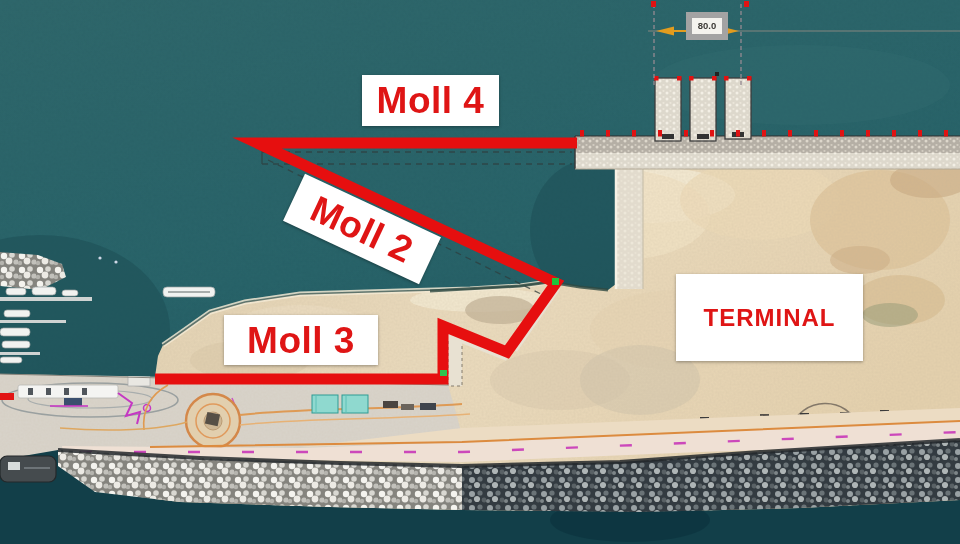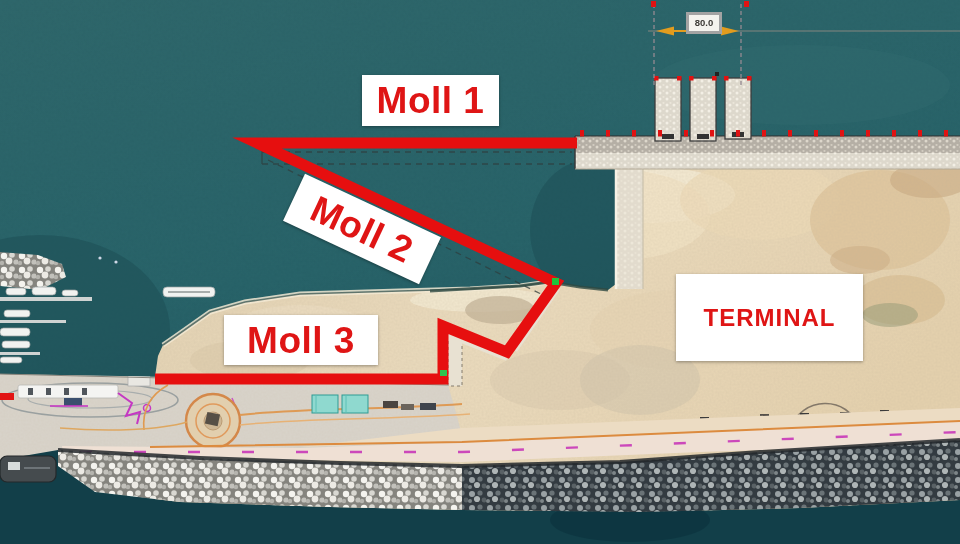--- a/index.html
+++ b/index.html
@@ -11,21 +11,21 @@
      color:var(--label-text-red,#df1515);font-weight:bold;
      display:flex;align-items:center;justify-content:center;
      box-shadow:0 1px 3px rgba(0,0,0,.35);letter-spacing:.5px;line-height:1;}
   .lbl-moll{font-size:37px;}
   #lbl-moll1{left:362px;top:75px;width:137px;height:51px;}
   #lbl-moll2{left:287px;top:203px;width:150px;height:52px;transform:rotate(25deg);}
   #lbl-moll3{left:224px;top:315px;width:154px;height:50px;}
   #lbl-terminal{left:676px;top:274px;width:187px;height:87px;
      flex-direction:column;gap:16px;font-size:24px;letter-spacing:1px;}
   #lbl-dim{left:686px;top:12px;width:30px;height:16px;background:#f4f3ee;
-     border:3px solid #a3a3a3;color:#3c3a36;font-size:9.5px;font-weight:bold;
+     border:6px solid #a3a3a3;color:#3c3a36;font-size:9.5px;font-weight:bold;
      box-shadow:none;letter-spacing:0;}
 </style>
 </head>
 <body>
 
 <div class="stage">
 <svg width="960" height="544" viewBox="0 0 960 544">
   <defs>
     <linearGradient id="seaGrad" x1="0" y1="0" x2="0.3" y2="1">
       <stop offset="0" stop-color="#2d6468"></stop>
@@ -294,21 +294,21 @@
   </g>
 
   <g>
     <path class="red-path" d="M577,143 L257,143 L556,283 L507,352 L443,326 L443,379 L155,379" fill="none" stroke-width="11" stroke-linejoin="miter" stroke-miterlimit="8"></path>
     <rect x="552" y="278" width="7" height="7" fill="#1fc53c"></rect>
     <rect x="440" y="370" width="7" height="6" fill="#2ec44e"></rect>
   </g>
 </svg>
 
 <div class="map-label lbl-moll" id="lbl-moll1">
-  <span>Moll 1</span>
+  <span>Moll 4</span>
 </div>
 <div class="map-label lbl-moll" id="lbl-moll2">
   <span>Moll 2</span>
 </div>
 <div class="map-label lbl-moll" id="lbl-moll3">
   <span>Moll 3</span>
 </div>
 <div class="map-label" id="lbl-terminal">
   <span>TERMINAL</span>
 </div>

